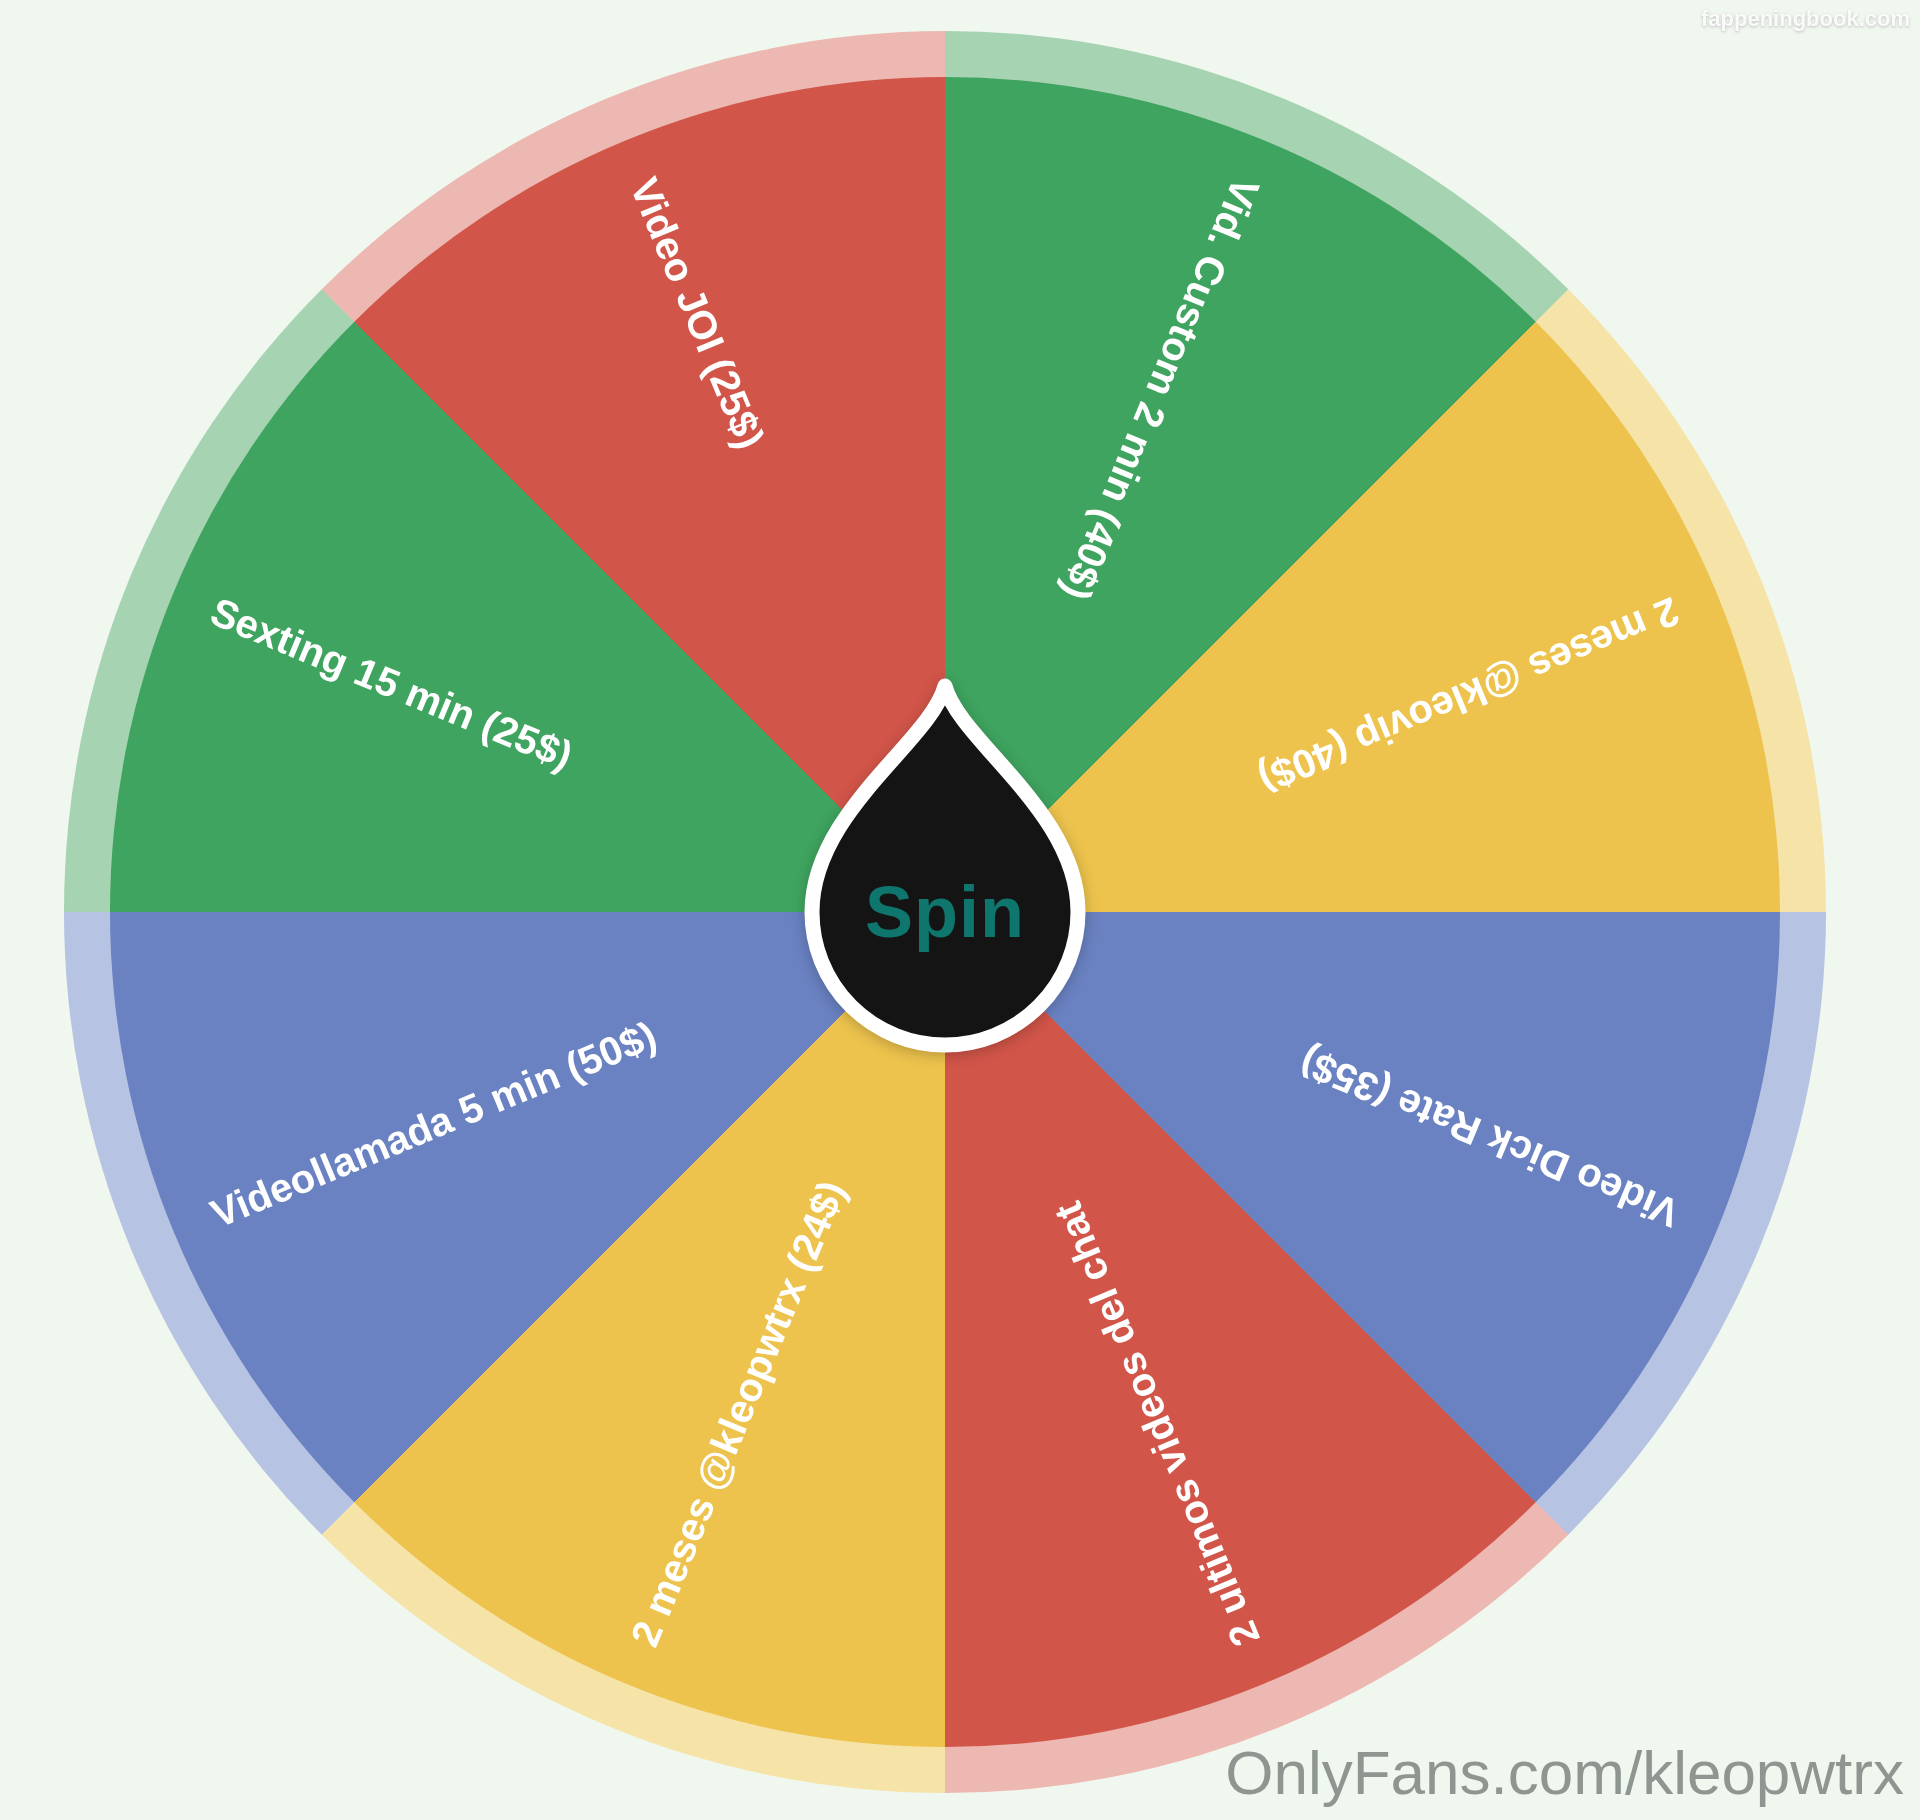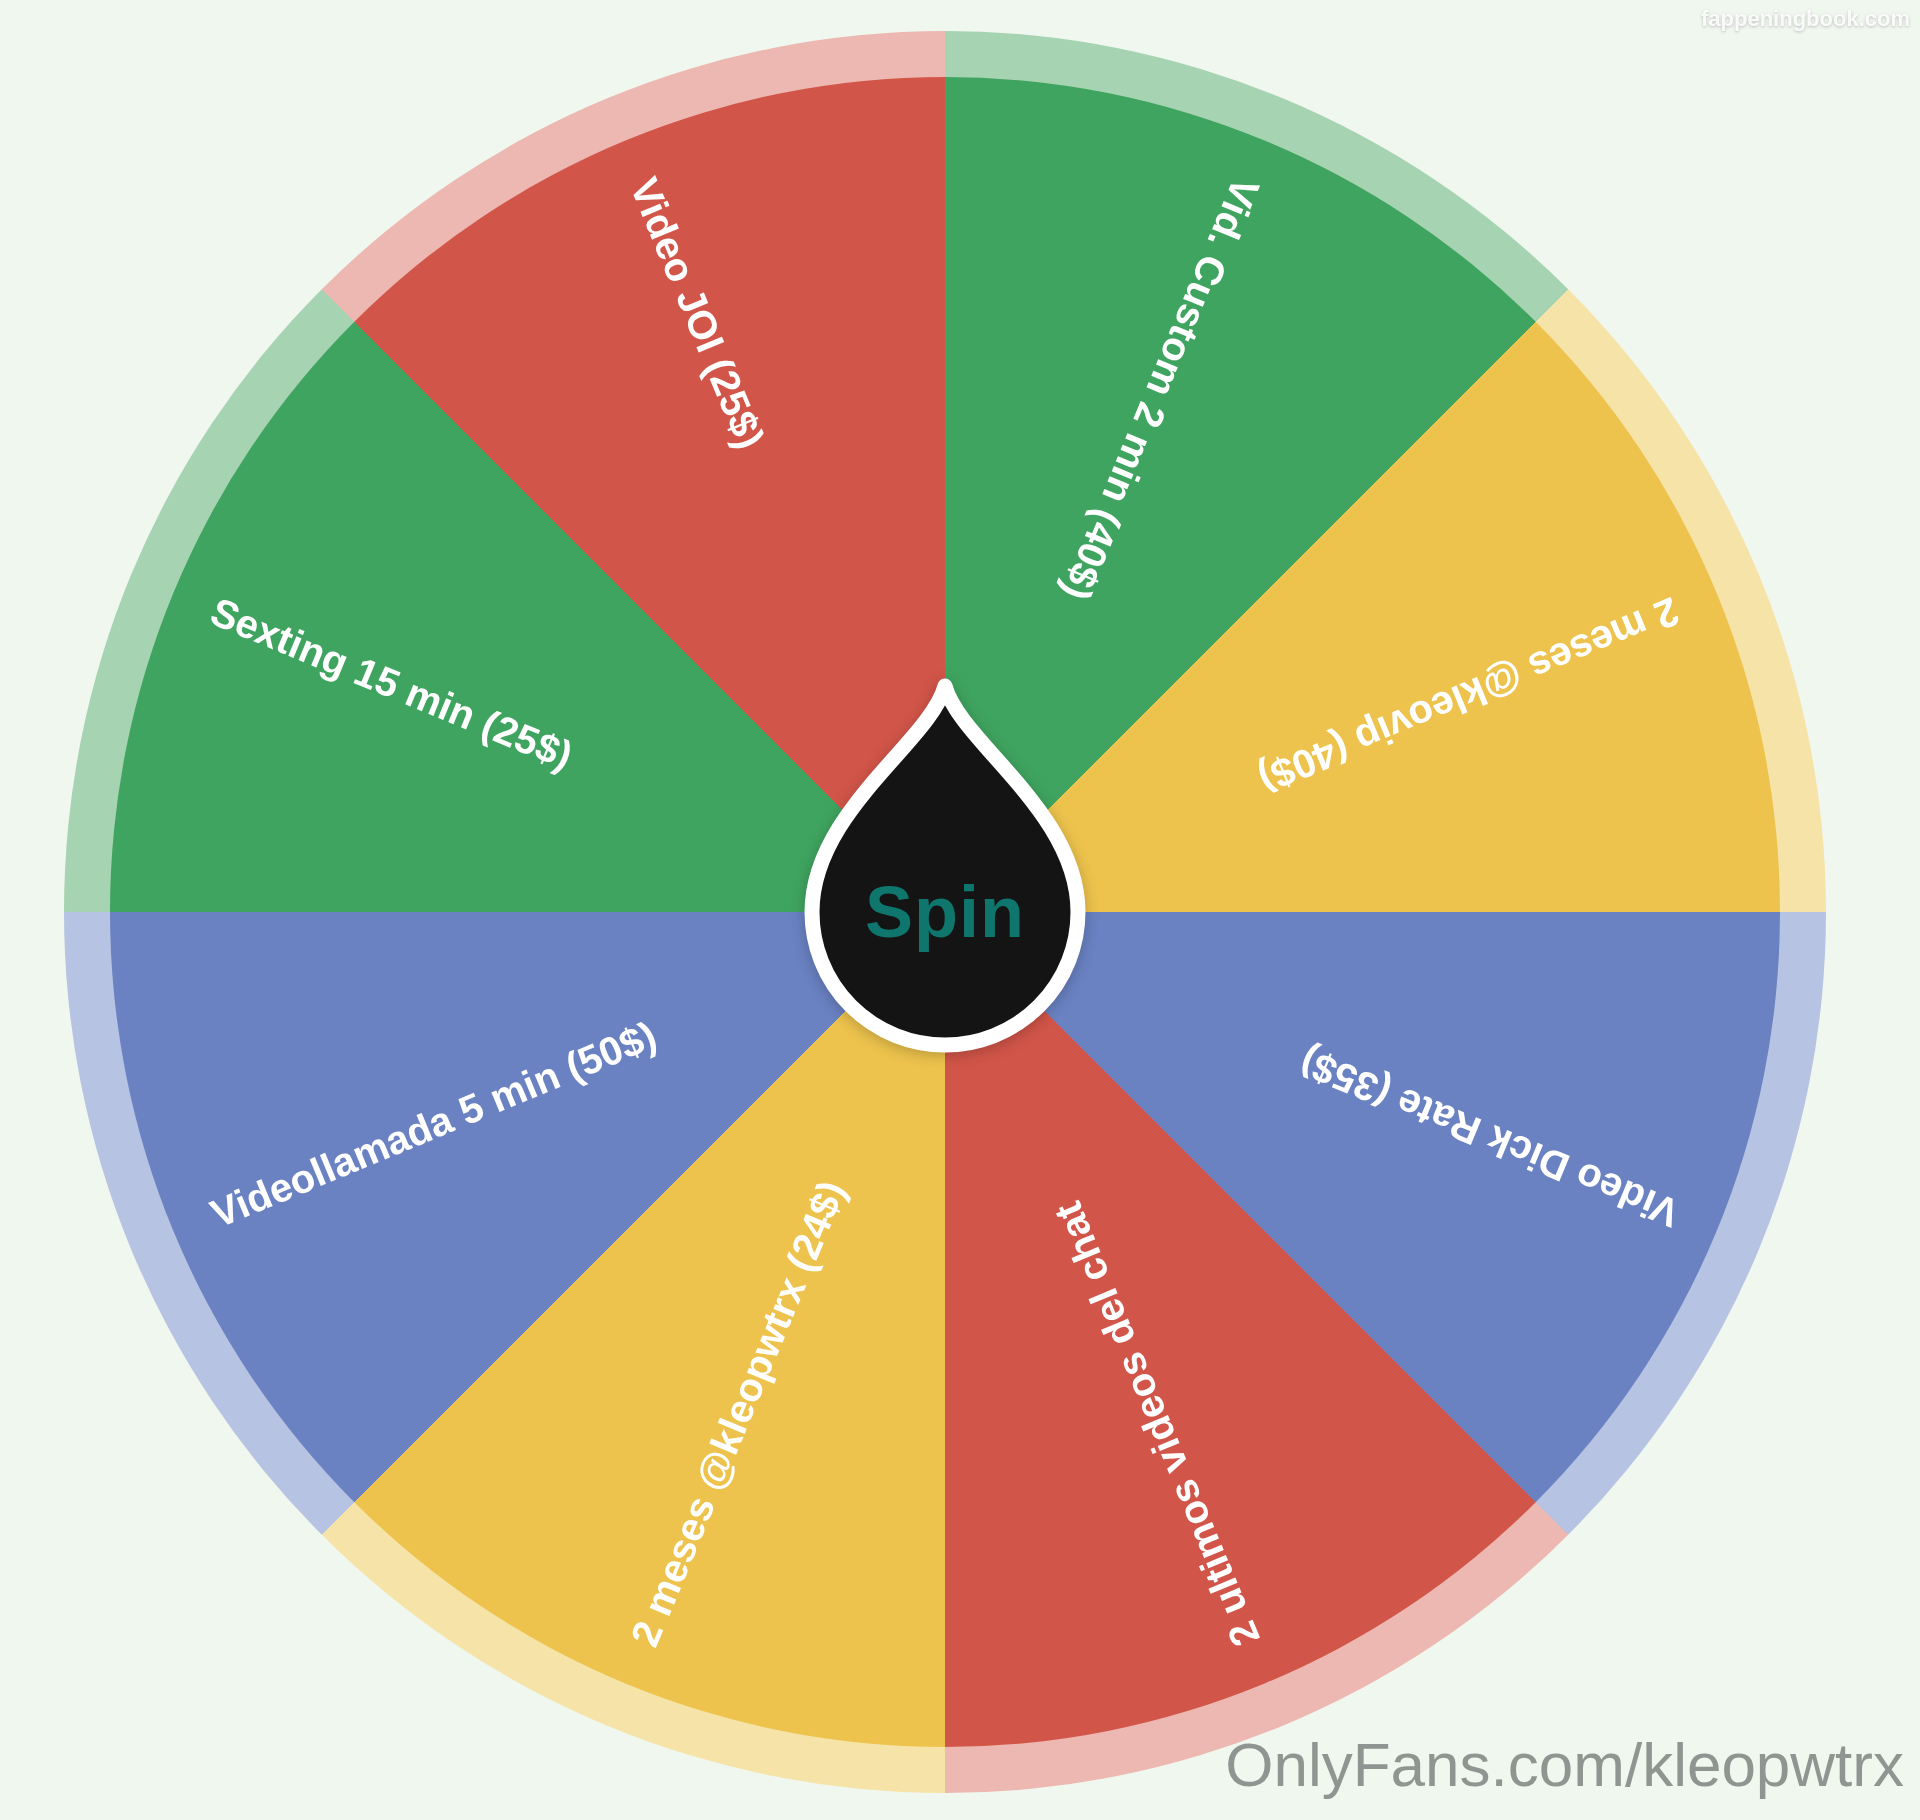--- a/index.html
+++ b/index.html
@@ -101,21 +101,21 @@
     right: 10px;
     font-size: 22px;
     font-weight: bold;
     color: rgba(255,255,255,0.88);
     text-shadow: 0 1px 3px rgba(90,90,90,0.35);
     text-align: center;
   }
   .wm-bottom {
     position: absolute;
     right: 16px;
-    bottom: 20px;
+    bottom: 12px;
     font-size: 62px;
     font-weight: 400;
     color: rgba(105,112,108,0.72);
     margin-left: 26px;
   }
 </style>
 </head>
 <body style="background: rgb(240, 247, 239);">
 
 <div class="wheel">

